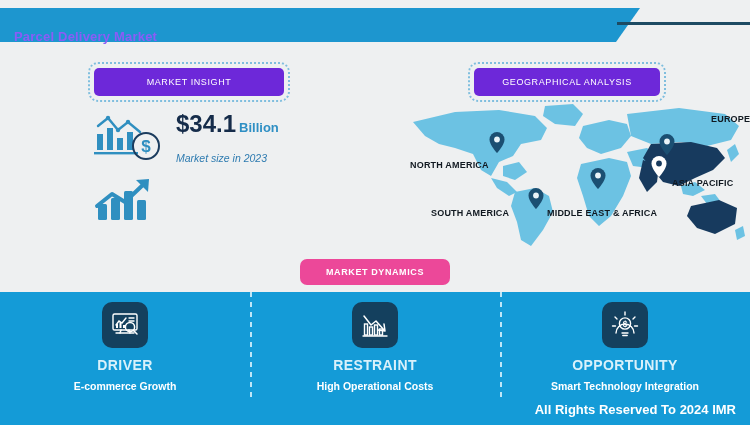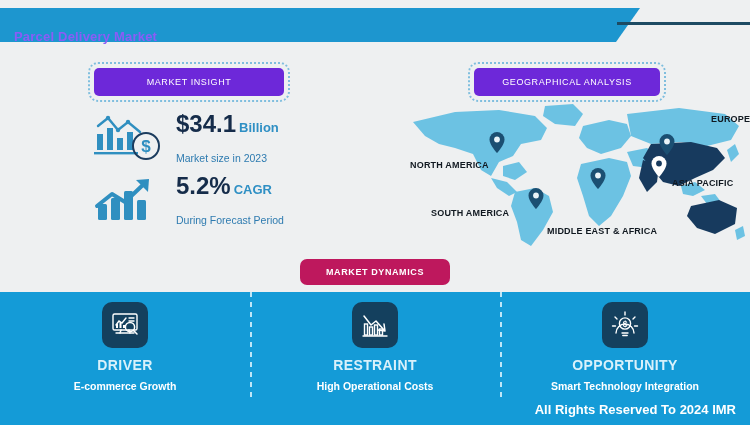--- a/index.html
+++ b/index.html
@@ -34,36 +34,36 @@
   .pill{
     background:#6d28d9;border-radius:5px;
     color:#ffffff;font-size:9px;font-weight:normal;letter-spacing:.6px;
     display:flex;align-items:center;justify-content:center;
     width:100%;height:100%;
   }
   #insight-pill-outer{left:88px;top:62px;width:190px;height:28px;}
   #geo-pill-outer{left:468px;top:62px;width:186px;height:28px;}
   #dynamics-pill{
     position:absolute;left:300px;top:259px;width:150px;height:26px;
-    background:#be185d;border-radius:7px;color:#fff;font-size:9px;
+    background:#ec4899;border-radius:7px;color:#fff;font-size:9px;
     font-weight:bold;letter-spacing:.6px;display:flex;align-items:center;justify-content:center;
   }
 
   
   .stat{position:absolute;display:flex;align-items:center;}
   #stat-1{left:92px;top:112px;}
   #stat-2{left:92px;top:174px;}
   .stat-icon{width:76px;height:52px;flex:0 0 76px;}
   .stat-text{margin-left:8px;}
   .stat-value{
     color:#152c4a;font-size:24px;font-weight:bold;line-height:1;
     white-space:nowrap;
   }
   .stat-unit{color:#2e8fc4;font-size:13px;font-weight:bold;margin-left:3px;}
-  .stat-sub{color:#2e7bb0;font-size:10.5px;margin-top:16px;white-space:nowrap;}
+  .stat-sub{color:#2e7bb0;font-size:10.5px;margin-top:16px;white-space:nowrap;font-style:italic;}
 
   
   #map-area{position:absolute;left:395px;top:100px;width:355px;height:155px;}
   #map-svg{position:absolute;left:0;top:0;}
   .map-label{
     position:absolute;color:#101820;font-size:9px;font-weight:bold;
     white-space:nowrap;letter-spacing:.2px;
   }
 
   
@@ -150,26 +150,20 @@
         <g fill="#2f8fc0">
           <rect x="6" y="30" width="9" height="16" rx="1.5"></rect>
           <rect x="19" y="24" width="9" height="22" rx="1.5"></rect>
           <rect x="32" y="17" width="9" height="29" rx="1.5"></rect>
           <rect x="45" y="26" width="9" height="20" rx="1.5"></rect>
         </g>
         <path d="M5 32 L20 20 L33 28 L54 8" stroke="#2f8fc0" stroke-width="4" fill="none" stroke-linecap="round" stroke-linejoin="round"></path>
         <path d="M44 6 L57 5 L56 18 Z" fill="#2f8fc0"></path>
       </svg>
     </div>
-    <div class="stat-text">
-      <div class="stat-value">
-        <span>5.2%</span><span class="stat-unit">CAGR</span>
-      </div>
-      <div class="stat-sub">During Forecast Period</div>
-    </div>
   </div>
 
   <div id="map-area">
     <svg id="map-svg" width="355" height="155" viewBox="0 0 355 155">
       <g fill="#6cc2e3">
 
         <path d="M18 22 L60 12 L104 10 L140 16 L152 28 L146 40 L126 44 L118 56 L104 62
                  L96 76 L86 70 L78 54 L60 48 L44 44 L30 36 Z"></path>
         <path d="M108 66 L124 62 L132 72 L120 80 L108 76 Z"></path>
 
@@ -229,21 +223,21 @@
                    s-7.5 -8 -7.5 -13.5 a7.5 7.5 0 0 1 7.5 -7.5 z"></path>
           <circle cx="141" cy="95.5" r="2.9" fill="#e9f3f8"></circle>
         </g>
       </g>
     </svg>
 
     <div class="map-label" style="left:15px;top:60px;">NORTH AMERICA</div>
     <div class="map-label" style="left:276px;top:14px;margin-left:40px;">EUROPE</div>
     <div class="map-label" style="left:277px;top:78px;">ASIA PACIFIC</div>
     <div class="map-label" style="left:36px;top:108px;text-align:right;">SOUTH AMERICA</div>
-    <div class="map-label" style="left:152px;top:126px;">MIDDLE EAST &amp; AFRICA</div>
+    <div class="map-label" style="left:152px;top:108px;">MIDDLE EAST &amp; AFRICA</div>
   </div>
 
   <div id="dynamics-pill">MARKET DYNAMICS</div>
 
   <div id="bottom-band">
     <div class="divider" id="divider-1"></div>
     <div class="divider" id="divider-2"></div>
 
     <div class="dyn-col" id="col-2">
       <div class="dyn-icon-box">

